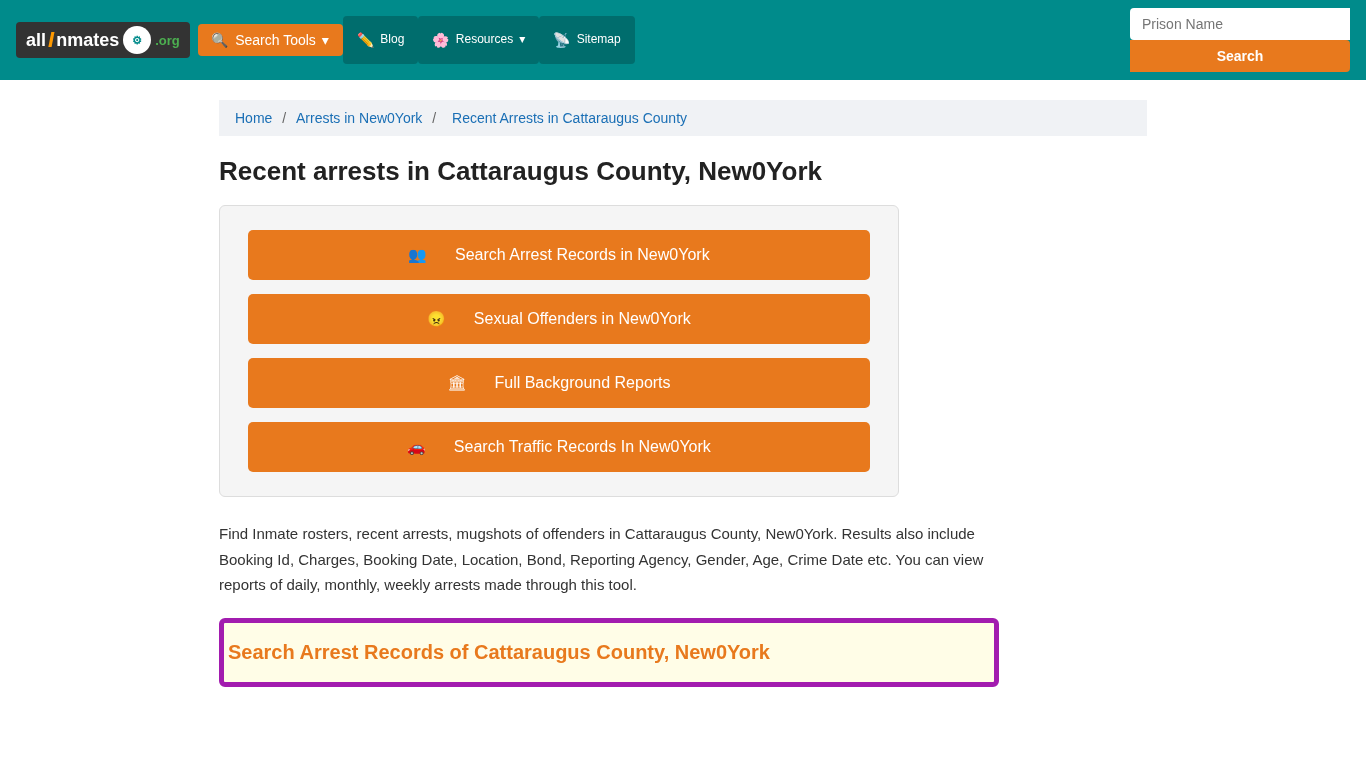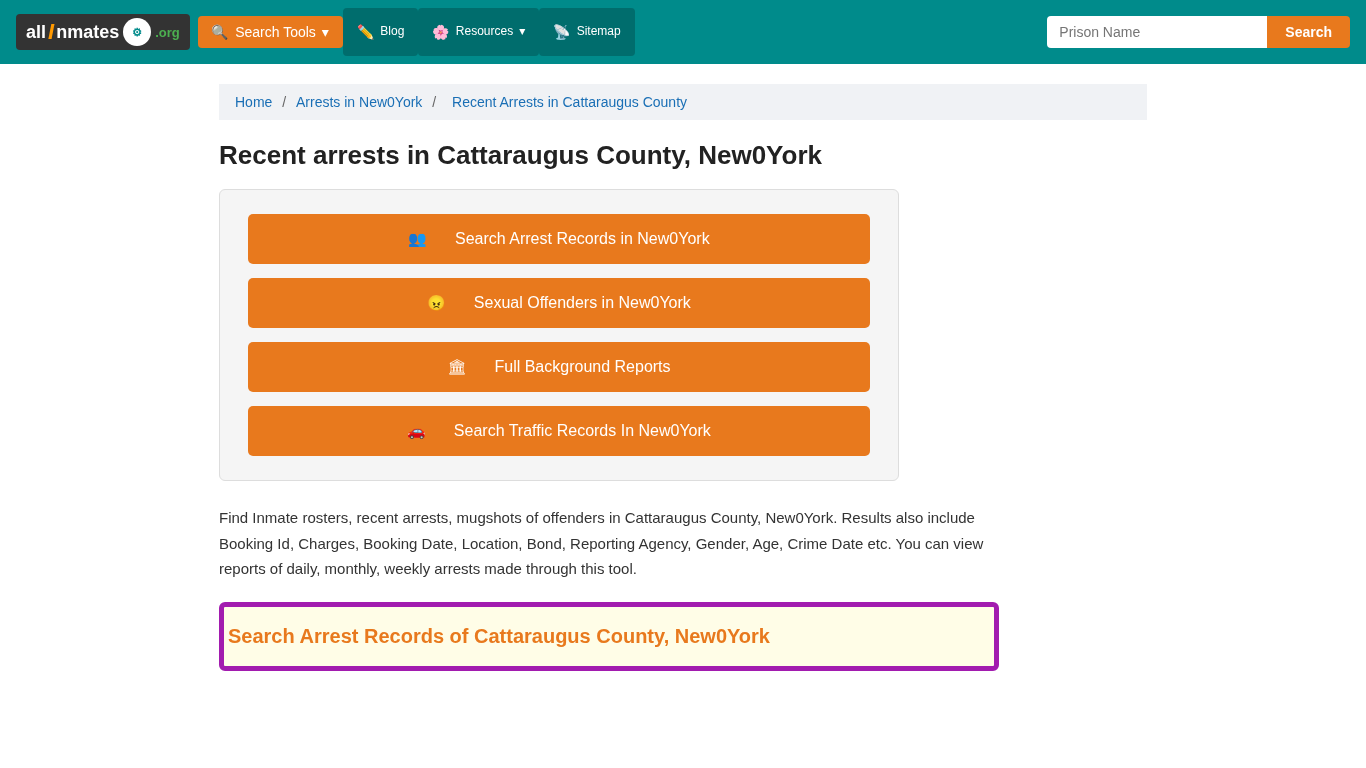--- a/index.html
+++ b/index.html
@@ -85,21 +85,21 @@
     .search-btn {
       background: #e8791d;
       color: #fff;
       border: none;
       padding: 8px 18px;
       font-size: 14px;
       font-weight: bold;
       border-radius: 0 4px 4px 0;
       cursor: pointer;
     }
-    .search-box { display: flex; }
+    .search-box { display: flex; flex-direction: column; }
 
     
     .main { max-width: 960px; margin: 0 auto; padding: 20px 16px; }
 
     
     .breadcrumb {
       background: #f0f2f5;
       padding: 10px 16px;
       border-radius: 0;
       margin-bottom: 20px;

